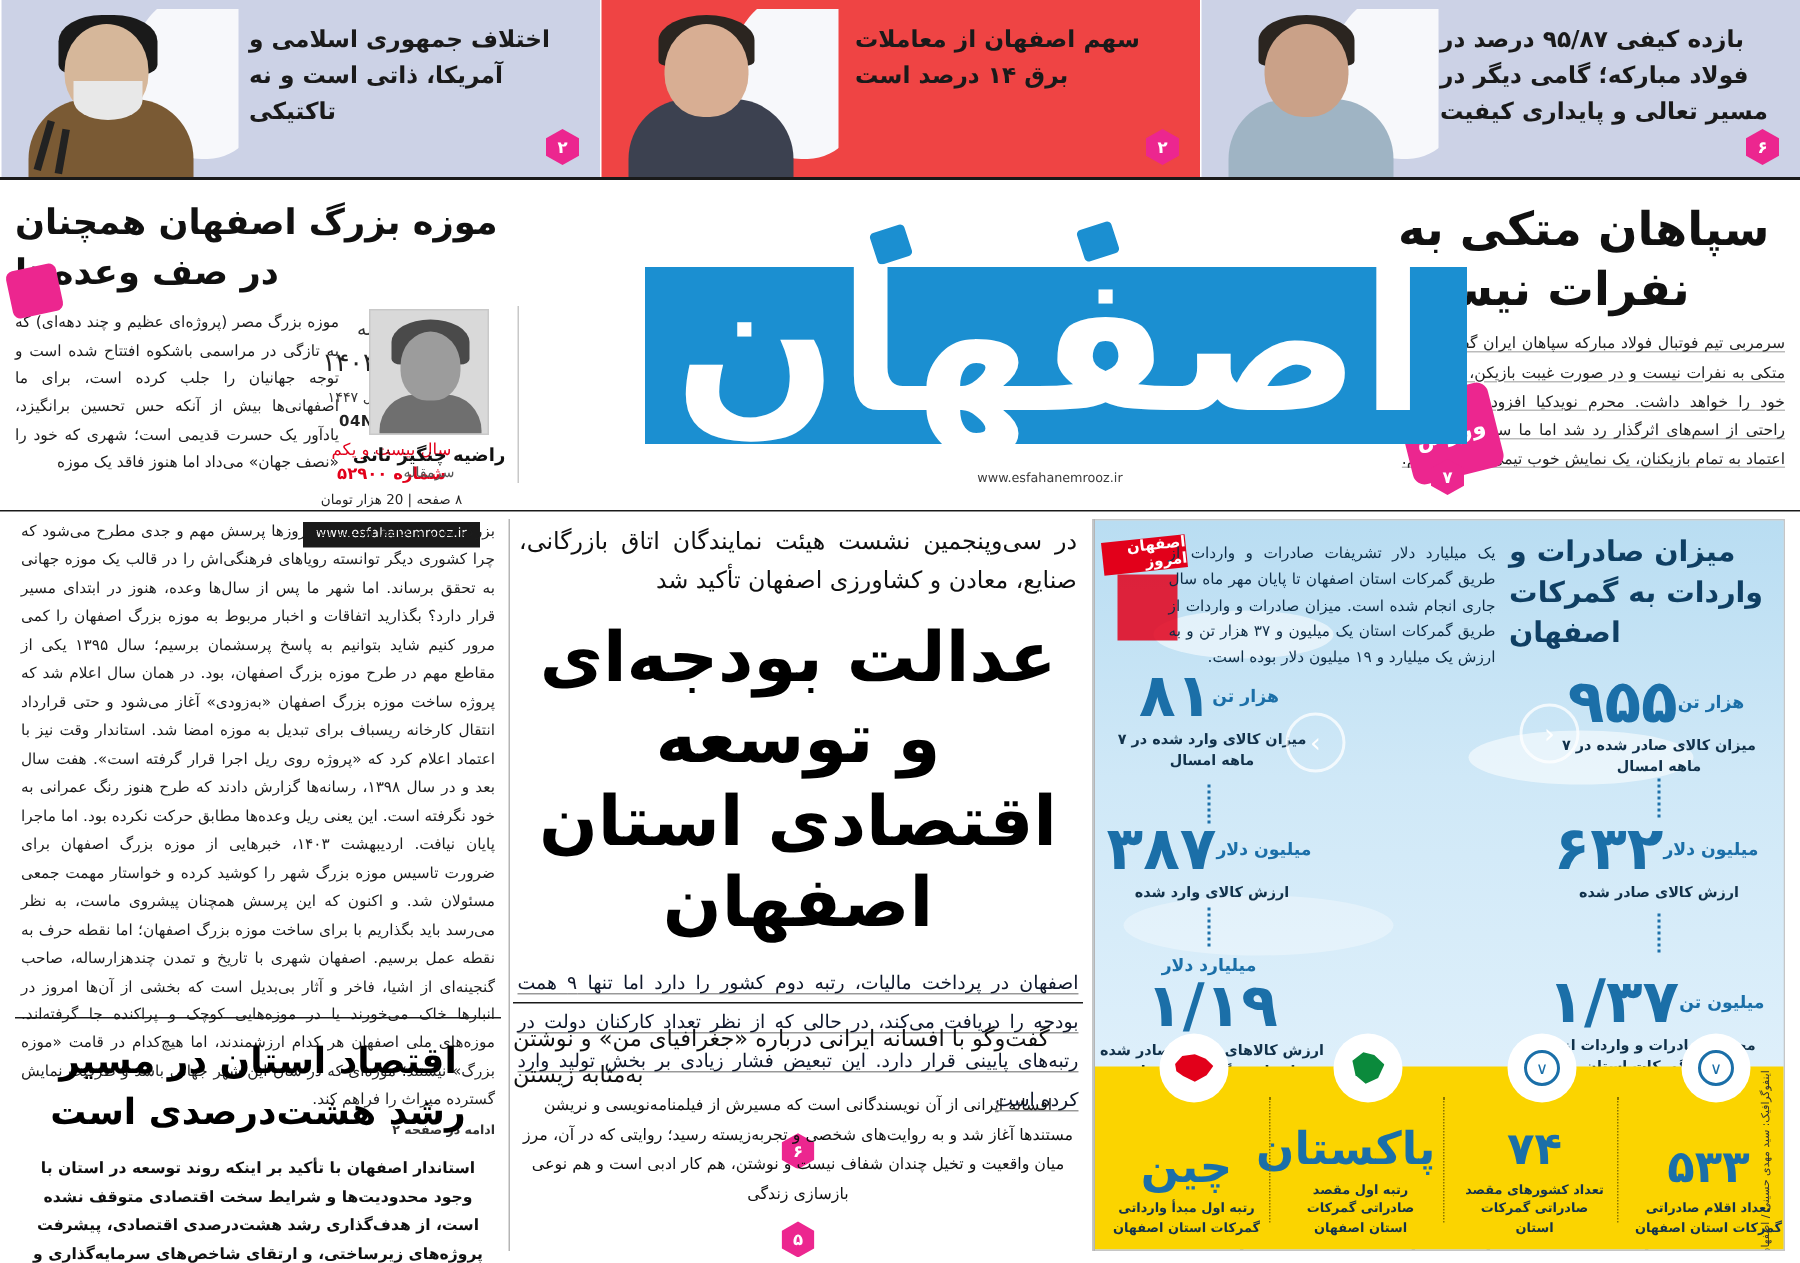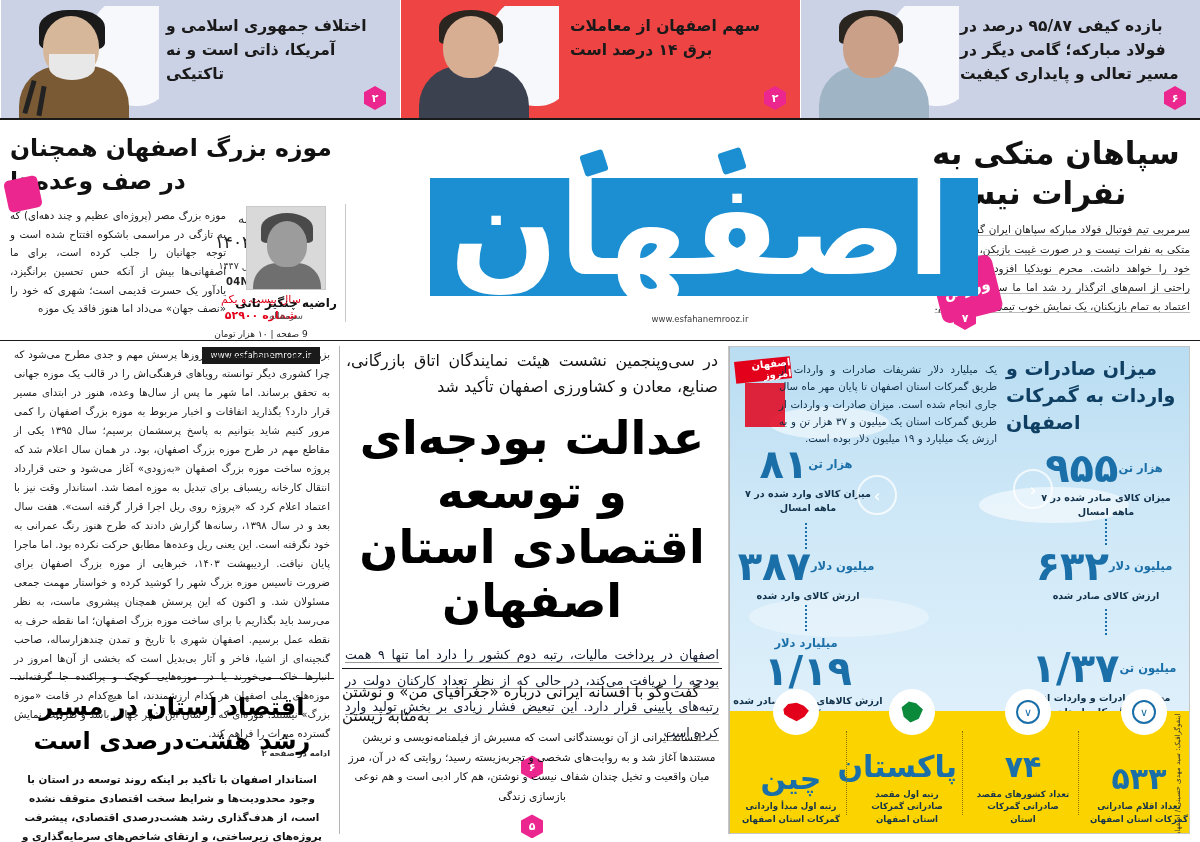--- a/index.html
+++ b/index.html
@@ -236,21 +236,21 @@
       <div class="logo-url">www.esfahanemrooz.ir</div>
     </div>
 
     <div class="dateblock">
       <div class="d-day">سه شنبه</div>
       <div class="d-date">۱۳ آبان ۱۴۰۴</div>
       <div class="d-hijri">۱۳ جمادی الاول ۱۴۴۷</div>
       <div class="d-greg">04Nov 2025</div>
       <div class="d-year">سال بیست و یکم</div>
       <div class="d-issue">شماره ۵۲۹۰۰</div>
-      <div class="d-price">9 صفحه | ۱۰ هزار تومان</div>
+      <div class="d-price">۸ صفحه | 20 هزار تومان</div>
       <div class="d-site">www.esfahanemrooz.ir</div>
     </div>
     <div class="vert-divider"></div>
 
     <div class="edblock">
       <div class="ed-title">موزه بزرگ اصفهان همچنان در صف وعده‌ها</div>
       <div class="ed-row">
         <div class="ed-author">
           <div class="ed-photo">
             <div class="bd"></div>

